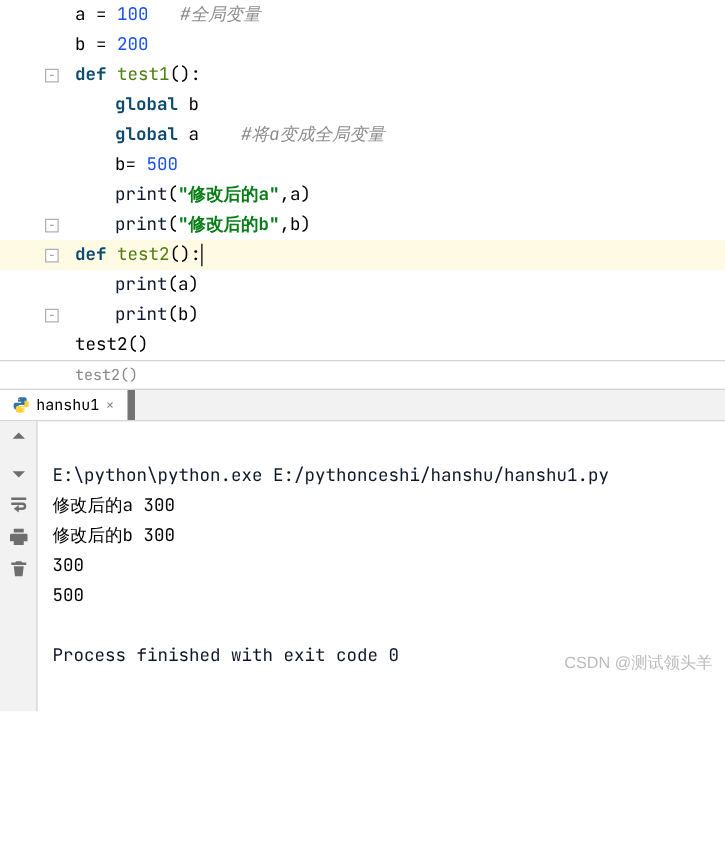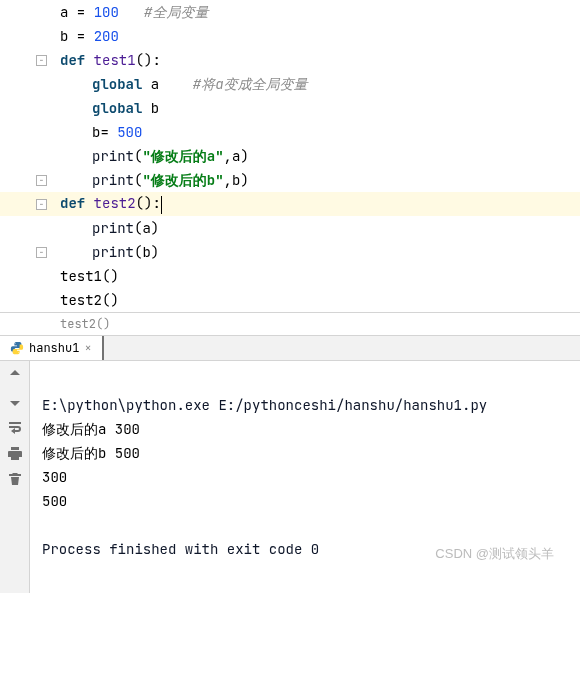--- a/index.html
+++ b/index.html
@@ -5,41 +5,41 @@
 * { margin: 0; padding: 0; box-sizing: border-box; }
 body { font-family: "JetBrains Mono", Consolas, monospace; font-size: 14px; background: #fff; width: 580px; }
 .editor { background: #fff; }
 .line { display: flex; height: 24px; align-items: center; position: relative; }
 .line.highlight { background: #fffae3; }
 .gutter { width: 42px; display: flex; justify-content: flex-end; align-items: center; padding-right: 4px; background: #fff; position: relative; }
 .gutter-border { border-right: 1px solid #e0e0e0; }
 .fold-icon { width: 11px; height: 11px; border: 1px solid #b0b0b0; display: flex; align-items: center; justify-content: center; font-size: 9px; color: #888; background: #fff; position: absolute; right: -6px; line-height: 1; }
 .code { padding-left: 18px; white-space: pre; font-family: "JetBrains Mono", Consolas, monospace; }
 .kw { color: #0c4a6e; font-weight: bold; }
-.func { color: #4c1d95; }
+.func { color: #4d7c0f; }
 .num { color: #1750eb; }
 .str { color: #067d17; font-weight: bold; }
 .comment { color: #8c8c8c; font-style: italic; }
 .builtin { color: #0f172a; }
 .paren { color: #000; }
 .var { color: #000; }
 .cursor { display: inline-block; width: 1px; height: 18px; background: #000; vertical-align: middle; }
 .breadcrumb { background: #fff; border-top: 1px solid #d4d4d4; padding: 3px 60px; font-size: 12px; color: #888; }
 .tab-bar { background: #f2f2f2; border-top: 1px solid #d4d4d4; border-bottom: 1px solid #d4d4d4; display: flex; }
-.tab { padding: 4px 10px; background: #fff; border-right: 2px solid #737373; font-size: 12px; display: flex; align-items: center; gap: 5px; }
+.tab { padding: 4px 10px; background: #fff; border-right: 6px solid #737373; font-size: 12px; display: flex; align-items: center; gap: 5px; }
 .py-icon { width: 14px; height: 14px; display: inline-flex; }
 .tab-close { color: #888; font-size: 12px; }
 .output-panel { display: flex; }
 .output-gutter { width: 30px; background: #f2f2f2; border-right: 1px solid #d4d4d4; display: flex; flex-direction: column; align-items: center; padding-top: 6px; gap: 10px; }
 .tool-icon { width: 16px; height: 16px; color: #6e6e6e; cursor: pointer; }
 .output-text { padding: 8px 12px; font-family: "JetBrains Mono", Consolas, monospace; font-size: 14px; line-height: 24px; white-space: pre; color: #000; flex: 1; }
 .out-blue { color: #0f172a; }
 .indent1 { padding-left: 18px; }
 .indent2 { padding-left: 50px; }
-.watermark { position: absolute; right: 26px; bottom: 30px; color: rgba(120,120,120,0.5); font-size: 13px; font-family: sans-serif; }
+.watermark { position: absolute; right: 10px; bottom: 30px; color: rgba(120,120,120,0.5); font-size: 13px; font-family: sans-serif; }
 .container { position: relative; }
 </style>
 </head>
 <body>
 <div class="container">
 
 <div class="editor">
   <div class="line">
         <div class="gutter gutter-border"></div>
         <div class="code indent1"><span class="var">a </span><span>= </span><span class="num">100</span><span class="comment">   #全局变量</span></div>
@@ -49,25 +49,25 @@
         <div class="code indent1"><span class="var">b </span><span>= </span><span class="num">200</span></div>
       </div>
   <div class="line">
         <div class="gutter gutter-border">
           <span class="fold-icon">−</span>
         </div>
         <div class="code indent1"><span class="kw">def </span><span class="func">test1</span><span class="paren">():</span></div>
       </div>
   <div class="line">
         <div class="gutter gutter-border"></div>
-        <div class="code indent2"><span class="kw">global </span><span class="var">a</span><span class="comment">    #将a变成全局变量</span></div>
+        <div class="code indent2"><span class="kw">global </span><span class="var">b</span></div>
       </div>
   <div class="line">
         <div class="gutter gutter-border"></div>
-        <div class="code indent2"><span class="kw">global </span><span class="var">b</span></div>
+        <div class="code indent2"><span class="kw">global </span><span class="var">a</span><span class="comment">    #将a变成全局变量</span></div>
       </div>
   <div class="line">
         <div class="gutter gutter-border"></div>
         <div class="code indent2"><span class="var">b</span><span>= </span><span class="num">500</span></div>
       </div>
   <div class="line">
         <div class="gutter gutter-border"></div>
         <div class="code indent2"><span class="builtin">print</span><span>(</span><span class="str">"修改后的a"</span><span>,a)</span></div>
       </div>
   <div class="line">
@@ -84,24 +84,20 @@
       </div>
   <div class="line">
         <div class="gutter gutter-border"></div>
         <div class="code indent2"><span class="builtin">print</span><span>(a)</span></div>
       </div>
   <div class="line">
         <div class="gutter gutter-border">
           <span class="fold-icon">−</span>
         </div>
         <div class="code indent2"><span class="builtin">print</span><span>(b)</span></div>
-      </div>
-  <div class="line">
-        <div class="gutter gutter-border"></div>
-        <div class="code indent1"><span>test1()</span></div>
       </div>
   <div class="line">
         <div class="gutter gutter-border"></div>
         <div class="code indent1"><span>test2()</span></div>
       </div>
 </div>
 
 <div class="breadcrumb">test2()</div>
 
 <div class="tab-bar">
@@ -131,21 +127,21 @@
     <svg class="tool-icon" viewBox="0 0 16 16">
           <path fill="currentColor" d="M4 2h8v3H4zm-2 4h12a1 1 0 011 1v5h-3v3H4v-3H1V7a1 1 0 011-1zm3 6h6v2H5z"></path>
         </svg>
     <svg class="tool-icon" viewBox="0 0 16 16">
           <path fill="currentColor" d="M6 2h4l1 1h3v2H2V3h3zm-2 4h8l-1 8H5z"></path>
         </svg>
   </div>
   <div class="output-text">
 <span class="out-blue">E:\python\python.exe E:/pythonceshi/hanshu/hanshu1.py</span>
 <span>修改后的a 300</span>
-<span>修改后的b 500</span>
+<span>修改后的b 300</span>
 <span>300</span>
 <span>500</span>
 <span></span>
 <span class="out-blue">Process finished with exit code 0</span>
   </div>
 </div>
 
 <div class="watermark">CSDN @测试领头羊</div>
 </div>
 

